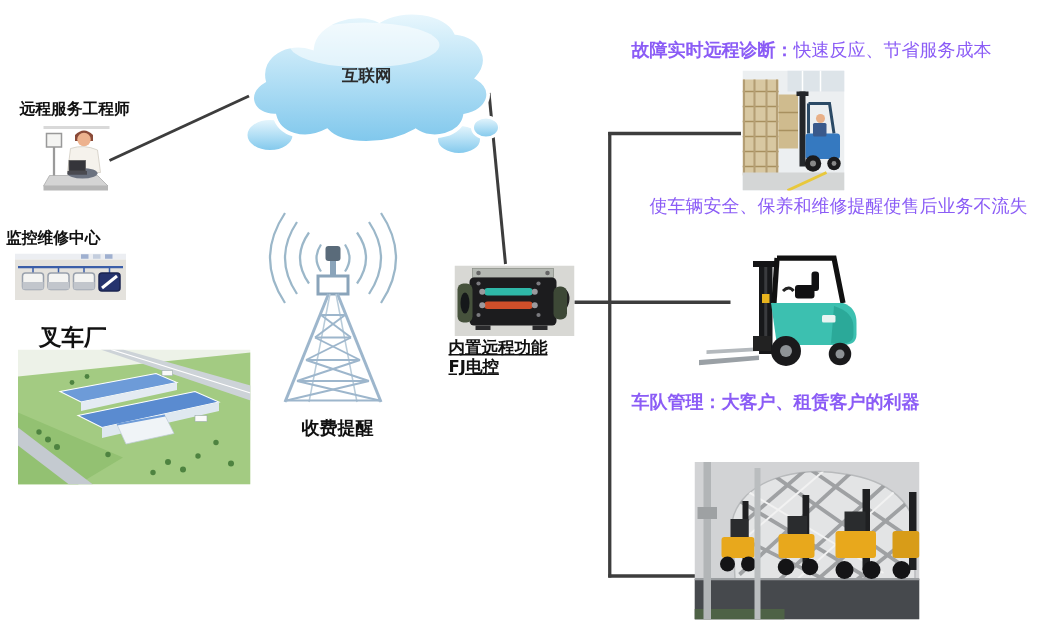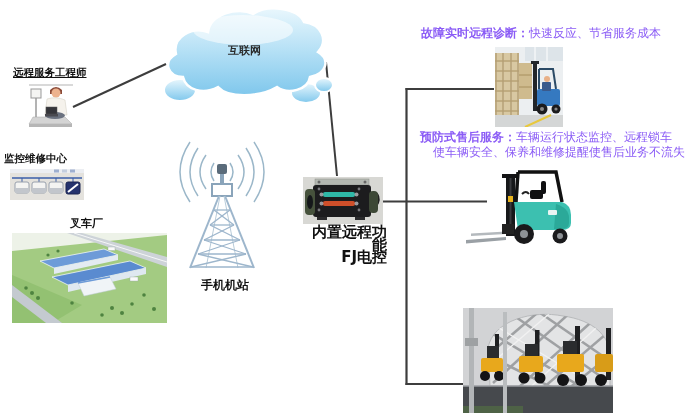--- a/index.html
+++ b/index.html
@@ -2,22 +2,22 @@
 <html><head>
 <meta charset="utf-8">
 <style>
   html,body{margin:0;padding:0;background:#fff;}
   .canvas{
     position:relative;width:700px;height:418px;background:#ffffff;
     font-family:"DejaVu Sans",sans-serif;overflow:hidden;color:#000;
   }
   .abs{position:absolute;}
   .lbl{position:absolute;font-weight:bold;white-space:nowrap;color:#111;}
-  .ctrl-lbl{position:absolute;left:299px;top:226px;width:88px;text-align:right;
-    font-weight:bold;font-size:15px;line-height:12.5px;color:#111;}
+  .ctrl-lbl{position:absolute;left:299px;top:226px;width:88px;text-align:left;
+    font-weight:bold;font-size:11px;line-height:12.5px;color:#111;text-decoration:underline;}
   .ann{position:absolute;font-size:12px;line-height:14.5px;white-space:nowrap;color:#8b5cf6;}
   .ann .h{font-weight:bold;}
   .ann2 .l2{padding-left:13px;}
   .ann3 .l1{font-weight:bold;}
   .ann3 .l2{padding-left:15px;}
   svg{display:block;}
 </style>
 </head>
 <body>
 
@@ -41,21 +41,21 @@
       </linearGradient>
     </defs>
     <ellipse cx="22" cy="88" rx="16" ry="11" fill="url(#cg)" stroke="#fff" stroke-width="2"></ellipse>
     <ellipse cx="148" cy="91" rx="15" ry="10" fill="url(#cg)" stroke="#fff" stroke-width="2"></ellipse>
     <ellipse cx="166" cy="83" rx="9" ry="7" fill="url(#cg)" stroke="#fff" stroke-width="2"></ellipse>
     <path d="M25,75 C10,75 4,60 18,52 C14,35 34,24 50,30 C52,12 80,4 95,12 C110,2 140,6 146,20 C163,22 171,38 160,50 C173,58 168,72 152,75 C150,88 130,93 119,85 C100,96 70,96 60,85 C45,93 28,88 25,75 Z" fill="url(#cg)" stroke="#fff" stroke-width="2.5"></path>
     <ellipse cx="85" cy="28" rx="50" ry="15" fill="#ffffff" opacity="0.55"></ellipse>
   </svg>
   <div class="lbl" style="left:228px;top:43px;font-size:11px;color:#2b2b2b;text-align:right;">互联网</div>
 
-  <div class="lbl" style="left:13px;top:66px;font-size:10.5px;text-decoration:underline;">远程服务工程师</div>
+  <div class="lbl" style="left:13px;top:66px;font-size:10.5px;">远程服务工程师</div>
   <svg class="abs" style="left:27px;top:84px;" width="48" height="44" viewBox="0 0 48 44">
     <rect x="2" y="0" width="44" height="2" fill="#c9c9c9" opacity="0.7"></rect>
     <polygon points="6,33 38,33 45,40 2,40" fill="#d4d4d4" stroke="#a8a8a8" stroke-width="0.5"></polygon>
     <polygon points="2,40 45,40 45,43 2,43" fill="#b6b6b6"></polygon>
     <rect x="4" y="5" width="10" height="9" fill="#f4f4f2" stroke="#999"></rect>
     <line x1="9" y1="14" x2="9" y2="33" stroke="#9a9a9a" stroke-width="1.5"></line>
     <path d="M23,6 Q29,0 35,6 L35,10 L23,10 Z" fill="#8a4a38"></path>
     <circle cx="29" cy="9" r="4.5" fill="#edb28e"></circle>
     <path d="M20,15 Q29,12 38,16 L40,31 L18,31 Z" fill="#f5f2ec" stroke="#cfcabf" stroke-width="0.5"></path>
     <ellipse cx="28" cy="31.5" rx="10" ry="3.5" fill="#6b7280"></ellipse>
@@ -82,21 +82,21 @@
       <rect x="5" y="19" width="14" height="5" fill="#c2c6cc"></rect>
       <rect x="22" y="13" width="14" height="11" rx="2" fill="#f4f4f2" stroke="#98a0ac"></rect>
       <rect x="22" y="19" width="14" height="5" fill="#c2c6cc"></rect>
       <rect x="39" y="13" width="14" height="11" rx="2" fill="#f4f4f2" stroke="#98a0ac"></rect>
       <rect x="39" y="19" width="14" height="5" fill="#c2c6cc"></rect>
       <rect x="56" y="13" width="14" height="12" rx="2" fill="#25336e" stroke="#1a2450"></rect>
       <line x1="58" y1="23" x2="68" y2="15" stroke="#ffffff" stroke-width="2"></line>
     </g>
   </svg>
 
-  <div class="lbl" style="left:26px;top:216px;font-size:11px;margin-left:44px;">叉车厂</div>
+  <div class="lbl" style="left:26px;top:216px;font-size:15px;">叉车厂</div>
   <svg class="abs" style="left:12px;top:233px;" width="155" height="90" viewBox="0 0 155 90">
     <rect width="155" height="90" fill="#edf2e8"></rect>
     <polygon points="0,18 155,2 155,90 0,90" fill="#a3cb82"></polygon>
     <polygon points="0,42 70,72 40,90 0,90" fill="#93c172"></polygon>
     <polygon points="55,0 155,34 155,24 70,0" fill="#cdd3d8"></polygon>
     <line x1="62" y1="0" x2="155" y2="29" stroke="#ffffff" stroke-width="0.8"></line>
     <polygon points="0,52 50,90 34,90 0,64" fill="#c4cad0"></polygon>
     <polygon points="28,28 92,16 106,22 42,35" fill="#6d9bd8" stroke="#ffffff" stroke-width="0.7"></polygon>
     <polygon points="42,35 106,22 106,27 42,41" fill="#e4ebf2"></polygon>
     <polygon points="40,44 118,28 134,35 56,52" fill="#5a8bd0" stroke="#ffffff" stroke-width="0.7"></polygon>
@@ -152,21 +152,21 @@
       <line x1="44" y1="70" x2="64" y2="85"></line>
         <line x1="60" y1="70" x2="40" y2="85"></line>
       <line x1="40" y1="85" x2="70" y2="100"></line>
         <line x1="64" y1="85" x2="34" y2="100"></line>
       <line x1="34" y1="100" x2="76" y2="114"></line>
         <line x1="70" y1="100" x2="28" y2="114"></line>
       <line x1="28" y1="114" x2="83" y2="127"></line>
         <line x1="76" y1="114" x2="21" y2="127"></line>
     </g>
   </svg>
-  <div class="lbl" style="left:201px;top:277px;font-size:12px;">手机机站</div>
+  <div class="lbl" style="left:201px;top:277px;font-size:12px;">收费提醒</div>
 
   <svg class="abs" style="left:303px;top:177px;" width="80" height="47" viewBox="0 0 80 47">
     <rect width="80" height="47" fill="#d8d8d4"></rect>
     <rect x="12" y="2" width="54" height="6" fill="#b4b8b2" stroke="#8a8e88" stroke-width="0.5"></rect>
     <circle cx="16" cy="5" r="1.5" fill="#666"></circle>
       <circle cx="62" cy="5" r="1.5" fill="#666"></circle>
     <path d="M64,20 C76,8 80,26 70,32" stroke="#222" stroke-width="2" fill="none"></path>
     <rect x="10" y="8" width="58" height="32" rx="3" fill="#1c1c1e"></rect>
     <rect x="2" y="12" width="10" height="26" rx="4" fill="#46523c"></rect>
     <ellipse cx="7" cy="25" rx="3" ry="7" fill="#15181a"></ellipse>
@@ -226,23 +226,20 @@
     <rect x="42" y="42" width="23" height="17" rx="2" fill="#3579c0"></rect>
     <circle cx="52" cy="32" r="3" fill="#e8b088"></circle>
     <rect x="47" y="35" width="9" height="9" rx="1" fill="#3a5a8c"></rect>
     <circle cx="47" cy="62" r="5.5" fill="#1b1b1d"></circle>
       <circle cx="47" cy="62" r="2" fill="#888"></circle>
     <circle cx="61" cy="62" r="4.5" fill="#1b1b1d"></circle>
       <circle cx="61" cy="62" r="1.6" fill="#888"></circle>
   </svg>
 
   <div class="ann ann2" style="left:420px;top:130px;">
-    <div class="l1">
-      <span class="h">预防式售后服务：</span><span class="d">车辆运行状态监控、远程锁车</span>
-    </div>
     <div class="l2">使车辆安全、保养和维修提醒使售后业务不流失</div>
   </div>
 
   <svg class="abs" style="left:466px;top:168px;" width="112" height="80" viewBox="0 0 112 80">
     <polygon points="0,72 40,69 40,72 0,75.5" fill="#9aa0a5"></polygon>
     <polygon points="5,65.5 40,63.5 40,66 5,68" fill="#b4b9bd"></polygon>
     <rect x="40" y="6" width="9" height="62" fill="#17181a"></rect>
     <rect x="43.5" y="8" width="2" height="58" fill="#3a3b3e"></rect>
     <rect x="36" y="6" width="16" height="4" fill="#141416"></rect>
     <rect x="36" y="56" width="12" height="10" fill="#222"></rect>
@@ -255,20 +252,23 @@
     <rect x="75" y="13" width="5" height="13" rx="2" fill="#101012"></rect>
     <path d="M56,26 Q60,22 63,26" stroke="#222" stroke-width="2" fill="none"></path>
     <rect x="82" y="42" width="9" height="5" rx="1" fill="#e8f4f2"></rect>
     <circle cx="58" cy="66" r="10" fill="#1a1a1c"></circle>
       <circle cx="58" cy="66" r="4" fill="#8e9296"></circle>
     <circle cx="94" cy="68" r="7.5" fill="#1a1a1c"></circle>
       <circle cx="94" cy="68" r="3" fill="#8e9296"></circle>
   </svg>
 
   <div class="ann ann3" style="left:421px;top:261px;">
+    <div class="l1">
+      <span class="h">车队管理：</span><span class="d">大客户、租赁客户的利器</span>
+    </div>
   </div>
 
   <svg class="abs" style="left:463px;top:308px;" width="150" height="105" viewBox="0 0 150 105">
     <defs>
       <clipPath id="bowl">
         <path d="M25,40 C30,12 70,2 100,8 C130,12 148,28 147,50 L147,78 L27,78 Z"></path>
       </clipPath>
     </defs>
     <rect width="150" height="105" fill="#d2d3d5"></rect>
     <path d="M25,40 C30,12 70,2 100,8 C130,12 148,28 147,50 L147,78 L27,78 Z" fill="#e3e4e5" stroke="#b8babc"></path>

